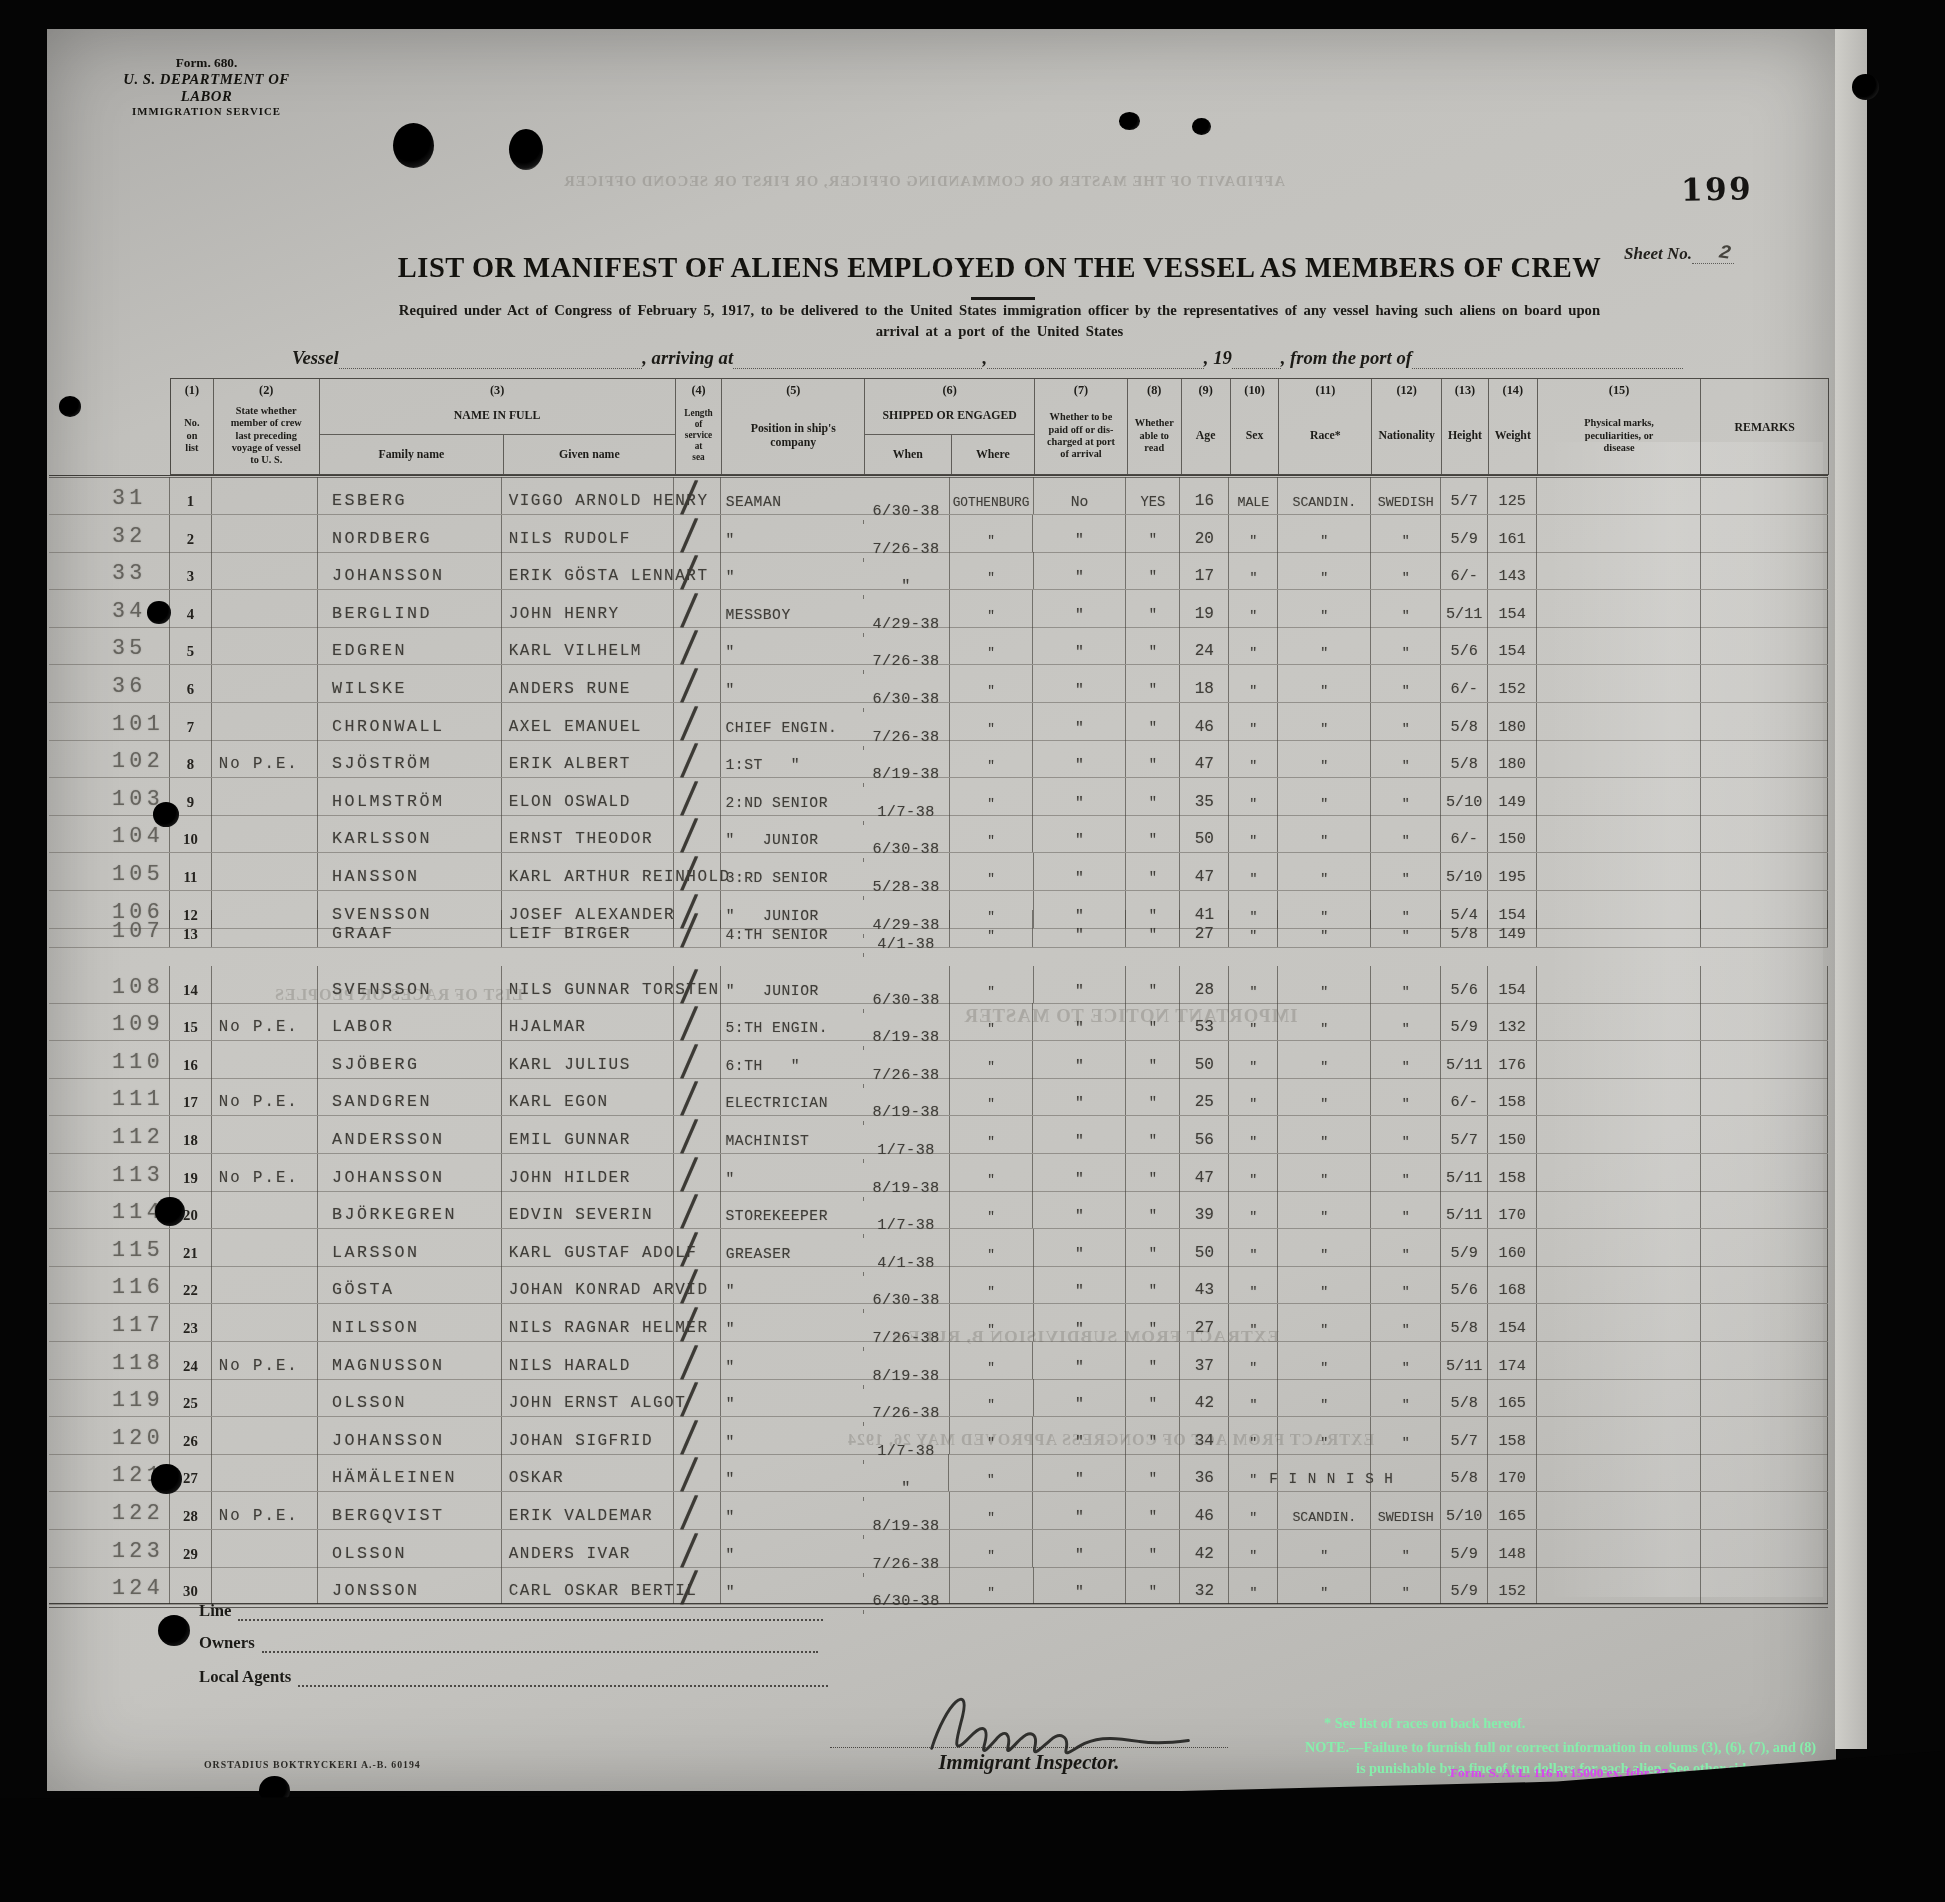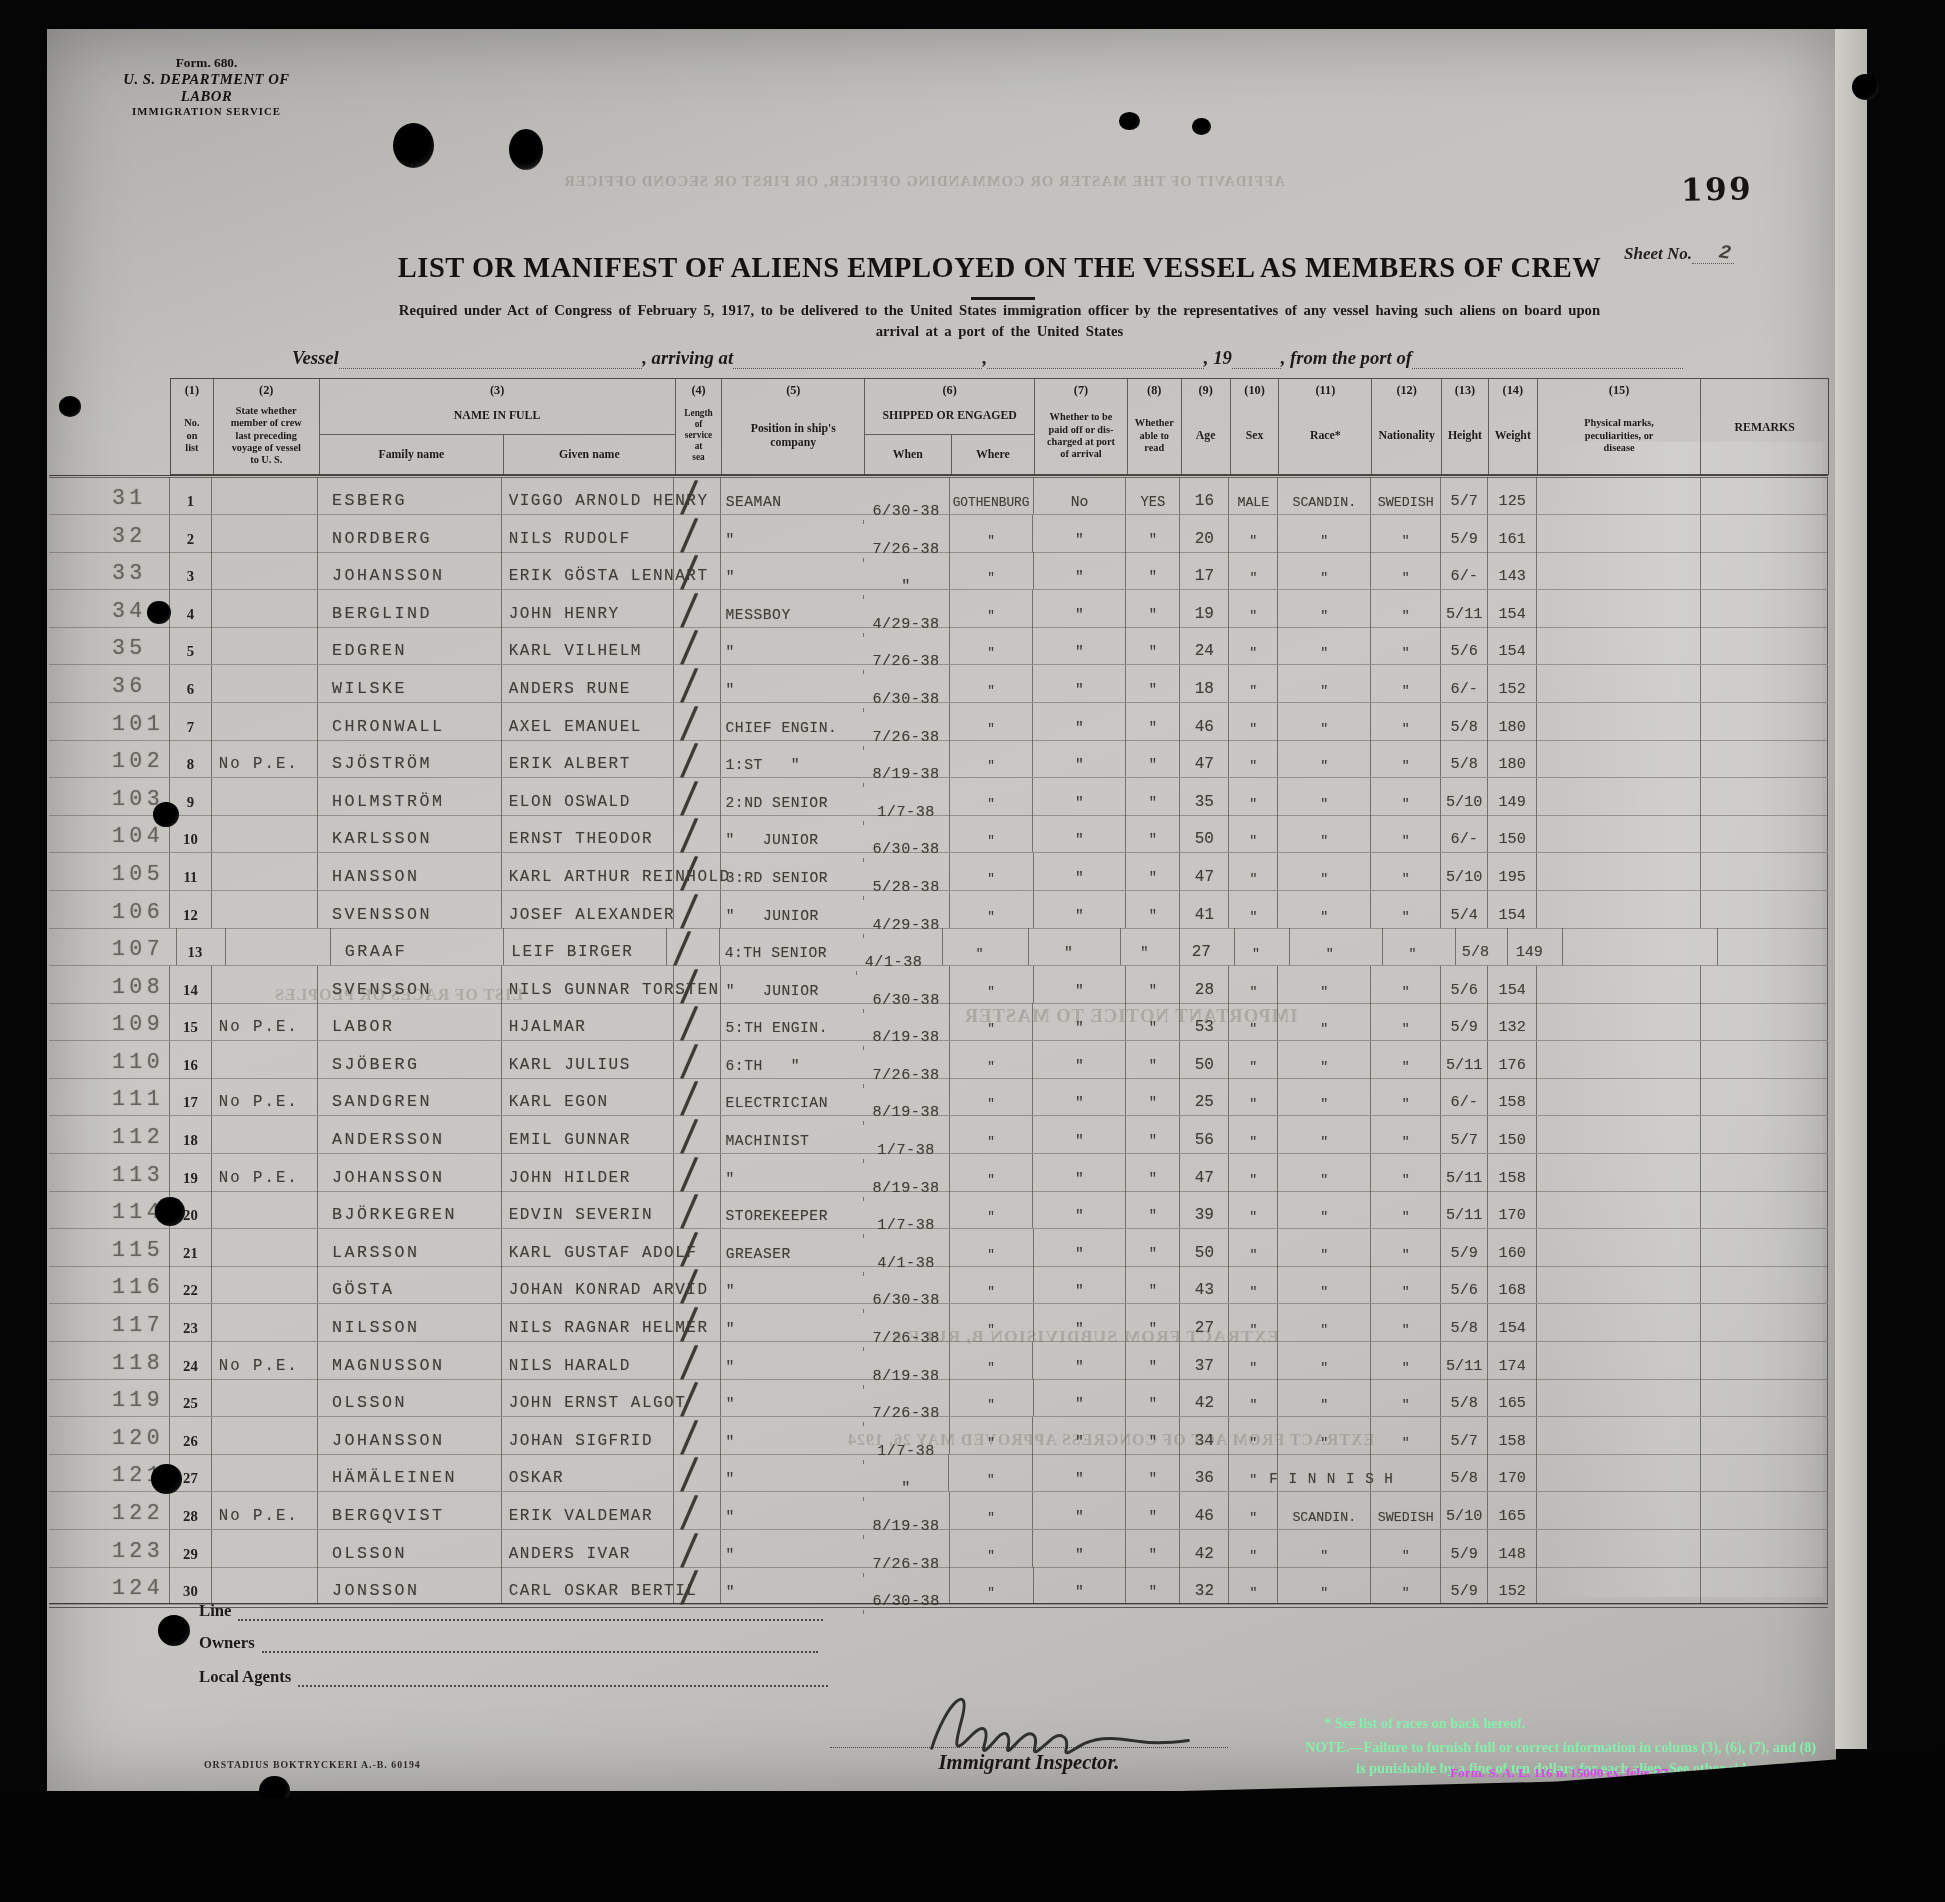--- a/index.html
+++ b/index.html
@@ -496,21 +496,21 @@
         <div class="cell c-read center">"</div>
         <div class="cell c-age center">41</div>
         <div class="cell c-sex center">"</div>
         <div class="cell c-race center">"</div>
         <div class="cell c-nat center">"</div>
         <div class="cell c-ht center">5/4</div>
         <div class="cell c-wt center">154</div>
         <div class="cell c-marks"></div>
         <div class="cell c-rem"></div>
       </div>
-      <div class="crew-row" style="top: 451px; gap: 12px;">
+      <div class="crew-row" style="top: 433px;">
         <div class="cell c-margin">107</div>
         <div class="cell c-no">13</div>
         <div class="cell c-pe"></div>
         <div class="cell c-fam">GRAAF</div>
         <div class="cell c-giv">LEIF BIRGER</div>
         <div class="cell c-svc"><span class="svc-slash">/</span></div>
         <div class="cell c-pos">4:TH SENIOR</div>
         <div class="cell c-when center">4/1-38</div>
         <div class="cell c-where center">"</div>
         <div class="cell c-paid center">"</div>

